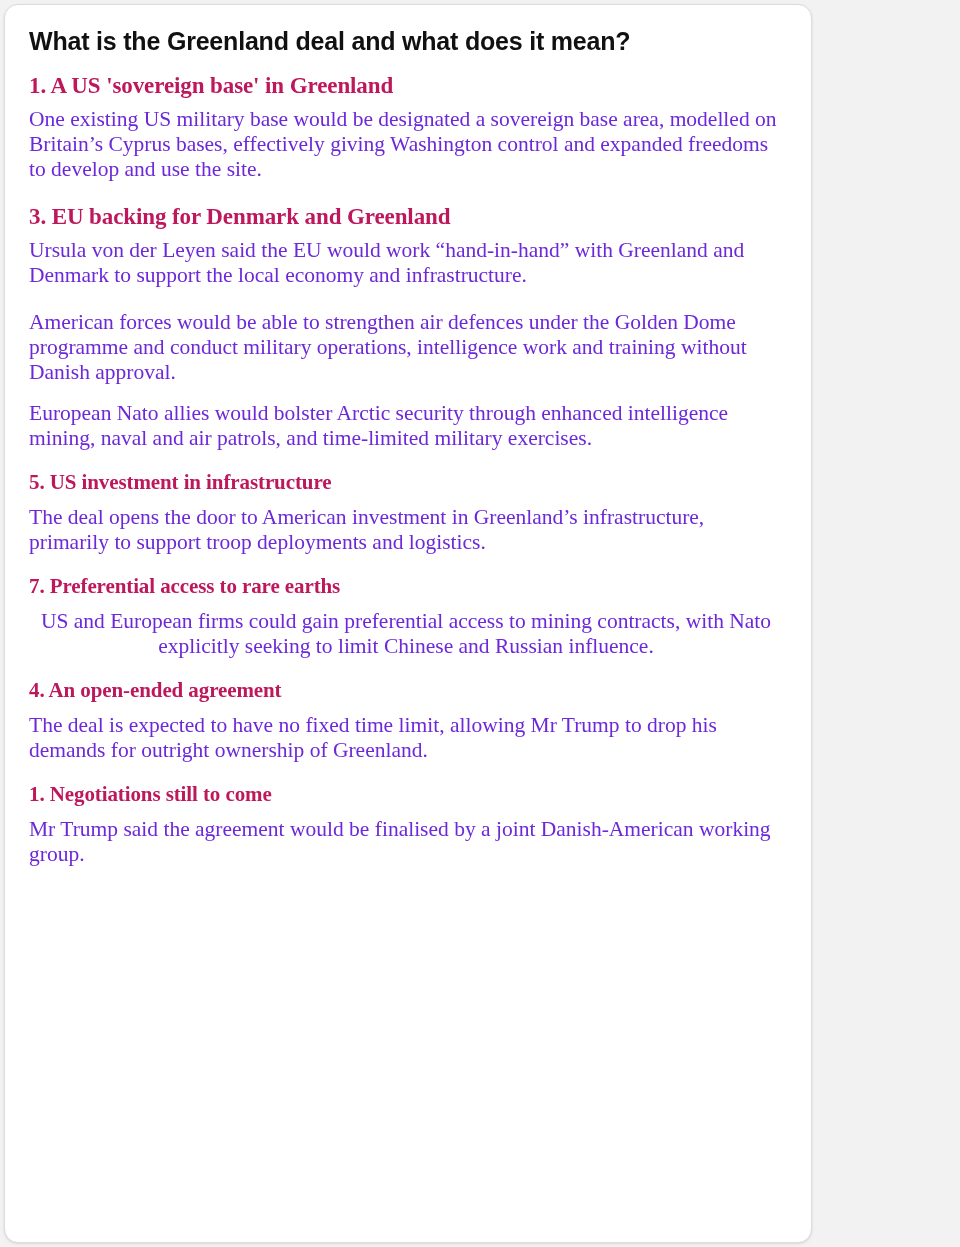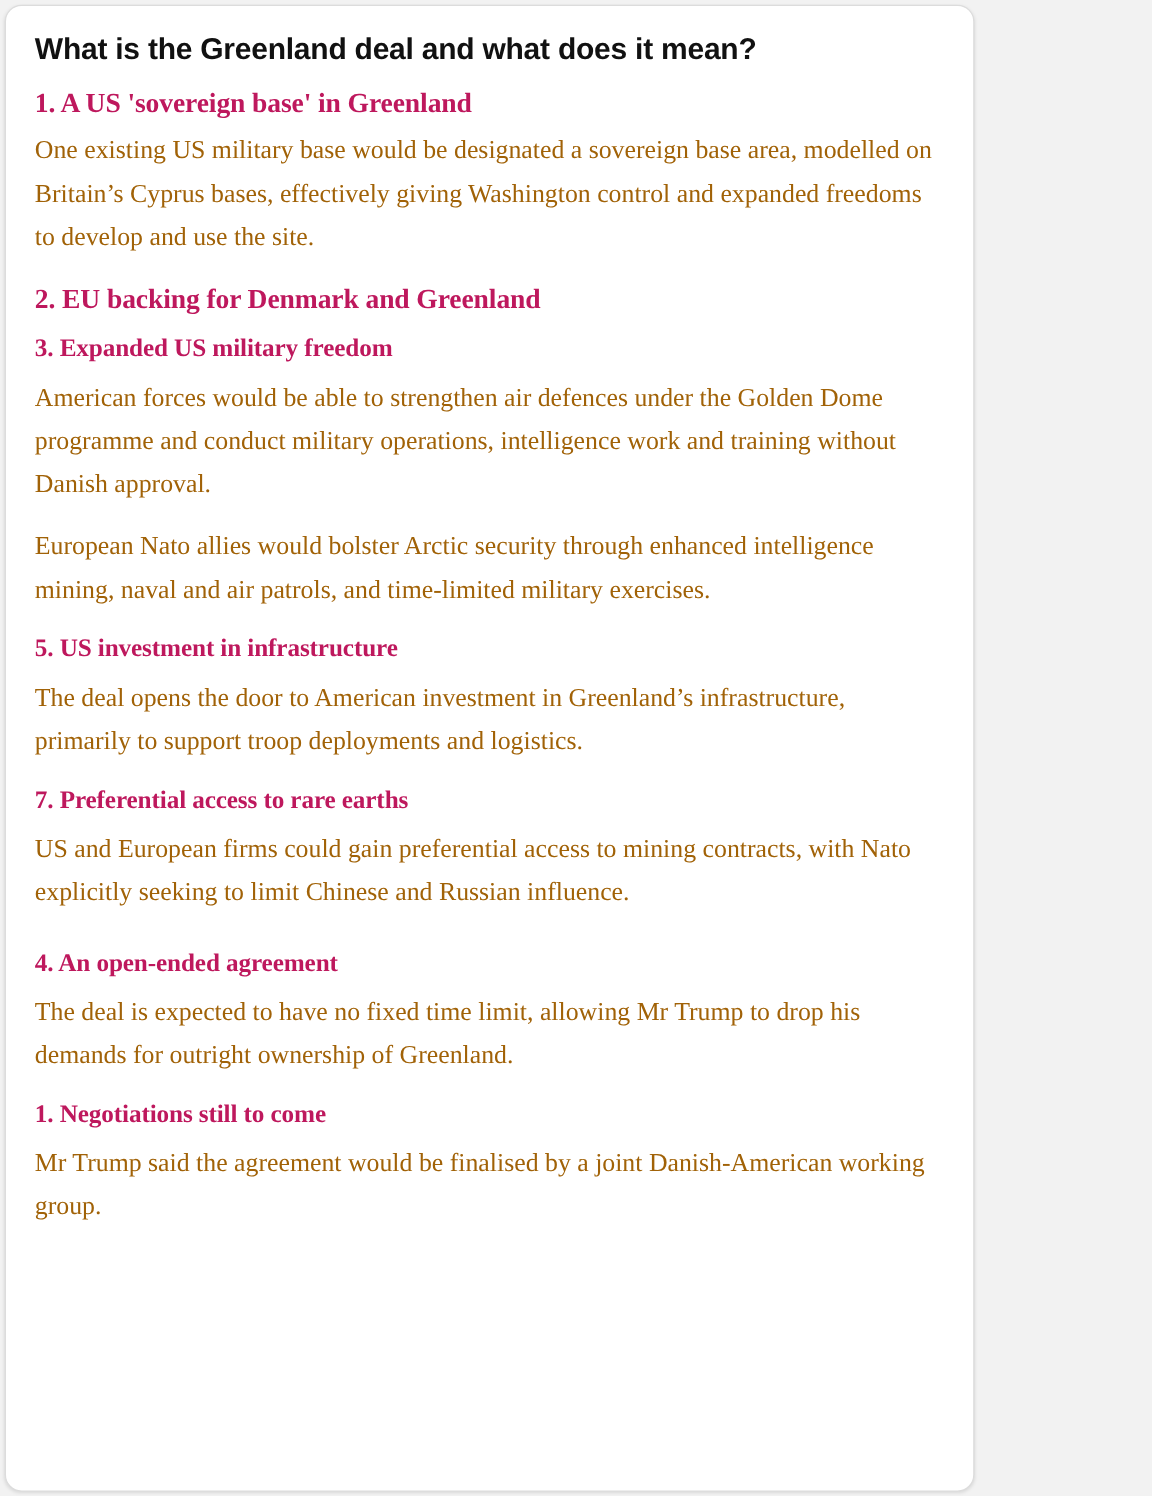--- a/index.html
+++ b/index.html
@@ -52,63 +52,63 @@
   .sec-heading.big {
     font-size: 23px;
   }
   .sec-heading.small {
     font-size: 21px;
   }
   .sec-body {
     font-family: "Liberation Serif", serif;
     font-weight: normal;
     font-size: 21.5px;
-    line-height: 36px;
-    color: #a16207;
+    line-height: 25px;
+    color: #6d28d9;
     margin: 0 0 18px 4px;
     max-width: 906px;
   }
   .section.s1 .sec-body { margin-bottom: 20px; }
   .section.s2 .sec-heading { margin-top: 4px; }
   .section.s3 .sec-heading,
   .section.s4 .sec-heading,
   .section.s5 .sec-heading,
   .section.s6 .sec-heading,
   .section.s7 .sec-heading,
   .section.s8 .sec-heading {
     margin-top: 10px;
     margin-bottom: 8px;
   }
   .section.s2 .sec-body { margin-bottom: 22px; }
   .section.s3 .sec-body { margin-bottom: 16px; }
   .section.s4 .sec-body { margin-bottom: 16px; }
   .section.s5 .sec-body { margin-bottom: 16px; }
-  .section.s6 .sec-body { margin-bottom: 26px; }
+  .section.s6 .sec-body { margin-bottom: 16px; text-align: center; }
   .section.s7 .sec-body { margin-bottom: 16px; }
   .section.s8 .sec-body { margin-bottom: 0; }
 </style>
 </head>
 <body>
 
 <div class="card">
   <div class="card-inner">
 
     <h1 class="doc-title">What is the Greenland deal and what does it mean?</h1>
 
     <div class="section s1">
       <h2 class="sec-heading big">1. A US 'sovereign base' in Greenland</h2>
       <p class="sec-body">One existing US military base would be designated a sovereign base area, modelled on Britain’s Cyprus bases, effectively giving Washington control and expanded freedoms to develop and use the site.</p>
     </div>
 
     <div class="section s2">
-      <h2 class="sec-heading big">2. EU backing for Denmark and Greenland</h2>
+      <h2 class="sec-heading big">3. EU backing for Denmark and Greenland</h2>
+      <p class="sec-body">Ursula von der Leyen said the EU would work “hand-in-hand” with Greenland and Denmark to support the local economy and infrastructure.</p>
     </div>
 
     <div class="section s3">
-      <h2 class="sec-heading small">3. Expanded US military freedom</h2>
       <p class="sec-body">American forces would be able to strengthen air defences under the Golden Dome programme and conduct military operations, intelligence work and training without Danish approval.</p>
     </div>
 
     <div class="section s4">
       <p class="sec-body">European Nato allies would bolster Arctic security through enhanced intelligence mining, naval and air patrols, and time-limited military exercises.</p>
     </div>
 
     <div class="section s5">
       <h2 class="sec-heading small">5. US investment in infrastructure</h2>
       <p class="sec-body">The deal opens the door to American investment in Greenland’s infrastructure, primarily to support troop deployments and logistics.</p>

